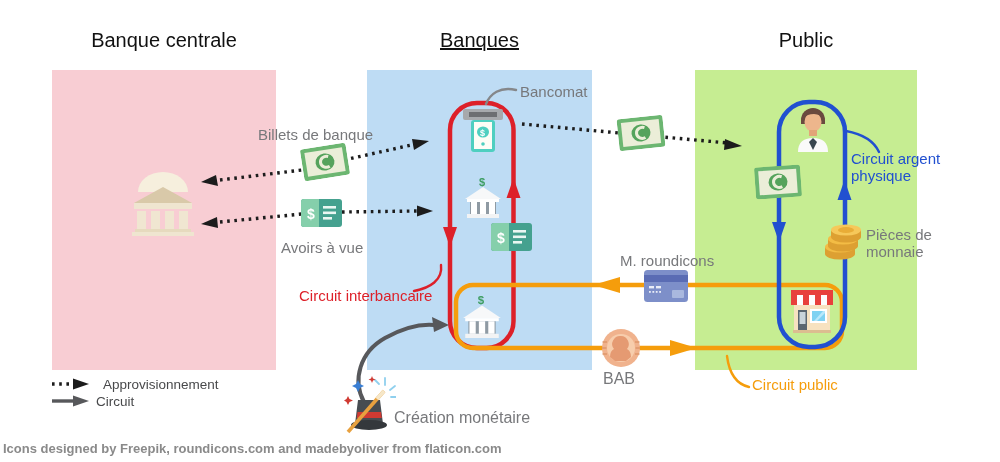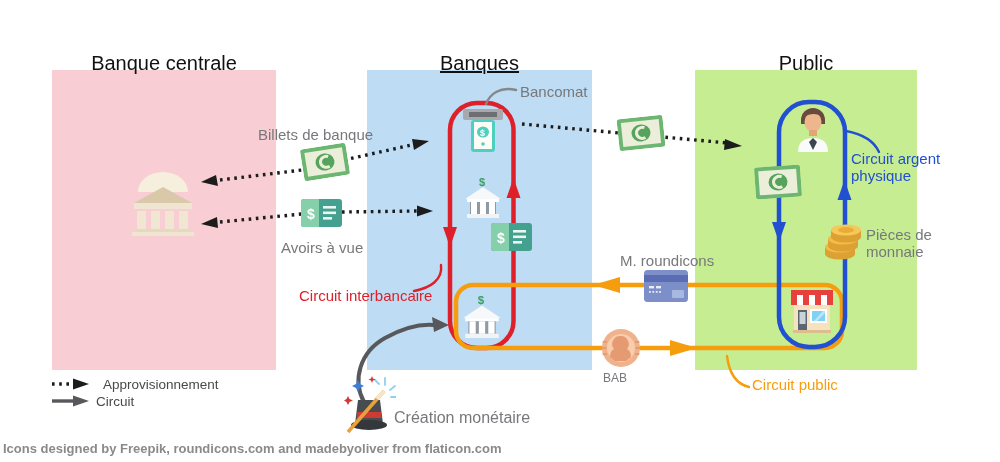--- a/index.html
+++ b/index.html
@@ -2,21 +2,21 @@
 <html style="--region-pink: #f8cdd3; --region-blue: #bedcf4; --region-green: #c6ed92; --circuit-red: #dd2029; --circuit-blue: #2150d0; --circuit-orange: #f59d0c; --label-gray: #77787b;"><head>
 <meta charset="utf-8">
 <style>
   html,body{margin:0;padding:0;background:#fff;}
   #canvas{position:relative;width:1000px;height:462px;background:#fff;overflow:hidden;
           font-family:"Liberation Sans",sans-serif;}
   .region{position:absolute;top:70px;height:300px;}
   #region-central-bank{left:52px;width:224px;background:var(--region-pink);}
   #region-banks{left:367px;width:225px;background:var(--region-blue);}
   #region-public{left:695px;width:222px;background:var(--region-green);}
-  .col-header{position:absolute;top:29px;font-size:20px;color:#111;text-align:center;margin-top:23px;}
+  .col-header{position:absolute;top:29px;font-size:20px;color:#111;text-align:center;}
   #h-central{left:52px;width:224px;}
   #h-banks{left:367px;width:225px;text-decoration:underline;}
   #h-public{left:695px;width:222px;}
   svg.overlay{position:absolute;left:0;top:0;}
   .lbl{position:absolute;font-size:15px;color:var(--label-gray);line-height:17px;}
   .lbl.red{color:var(--circuit-red);}
   .lbl.blue{color:var(--circuit-blue);}
   .lbl.orange{color:var(--circuit-orange);text-align:center;}
   .legend-lbl{position:absolute;font-size:13.5px;color:#48494b;}
   #footer-credit{position:absolute;left:3px;top:441px;font-size:13px;color:#8a8a8a;font-weight:bold;}
@@ -276,21 +276,21 @@
     <polygon points="28,2 29,4.5 31.5,5.5 29,6.5 28,9 27,6.5 24.5,5.5 27,4.5" fill="#d03a32"></polygon>
   </svg>
 
   <div class="lbl" style="left:258px;top:126px">Billets de banque</div>
   <div class="lbl" style="left:281px;top:239px">Avoirs à vue</div>
   <div class="lbl" style="left:520px;top:83px">Bancomat</div>
   <div class="lbl red" style="left:299px;top:287px">Circuit interbancaire</div>
   <div class="lbl blue" style="left:851px;top:150px;width:104px">Circuit argent physique</div>
   <div class="lbl" style="left:866px;top:226px;width:80px">Pièces de monnaie</div>
   <div class="lbl" style="left:620px;top:252px">M. roundicons</div>
-  <div class="lbl" style="left:603px;top:370px;font-size:12px">BAB</div>
+  <div class="lbl" style="left:603px;top:370px;font-size:16px">BAB</div>
   <div class="lbl orange" style="left:752px;top:376px">Circuit public</div>
   <div class="lbl" style="left:394px;top:409px;font-size:16px">Création monétaire</div>
 
   <div class="legend-lbl" style="left:103px;top:377px">Approvisionnement</div>
   <div class="legend-lbl" style="left:96px;top:394px">Circuit</div>
 
   <div id="footer-credit">Icons designed by Freepik, roundicons.com and madebyoliver from flaticon.com</div>
 
 </div>
 

